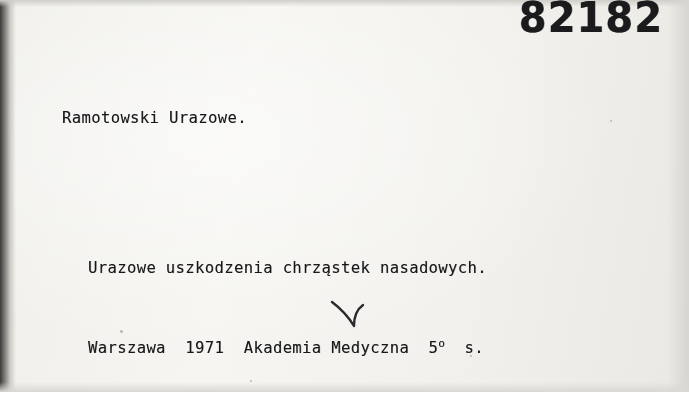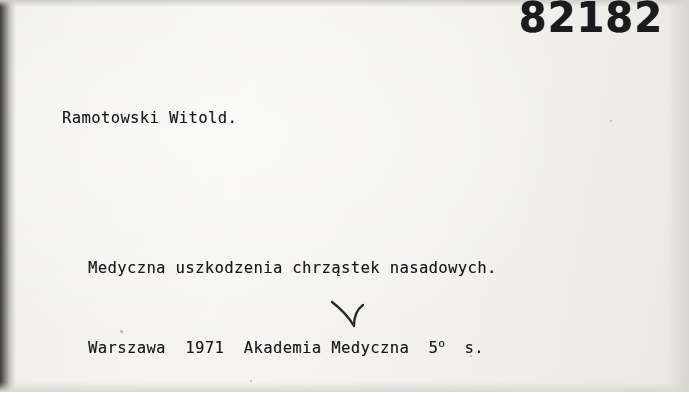--- a/index.html
+++ b/index.html
@@ -108,23 +108,23 @@
 <div id="card">
 
   <div class="edge-left"></div>
   <div class="edge-top"></div>
   <div class="edge-right"></div>
   <div class="edge-bottom"></div>
 
   <div id="accession">82182</div>
 
   <div id="typed">
-    <span class="line indent-0">Ramotowski Witold.</span>
+    <span class="line indent-0">Ramotowski Urazowe.</span>
     <span class="blank"></span>
-    <span class="line indent-1">Medyczna uszkodzenia chrząstek nasadowych.</span>
+    <span class="line indent-1">Urazowe uszkodzenia chrząstek nasadowych.</span>
     <span class="line indent-1"><span>Warszawa  1971  Akademia Medyczna  5</span><span class="sup">o</span><span>  s.</span></span>
     
     
     
     
   </div>
 
   <svg id="checkmark" viewBox="0 0 40 32">
     <path d="M2 2 C10 8, 18 16, 24 26 C24 18, 26 10, 33 5" fill="none" stroke="#2a2a2c" stroke-width="2.4" stroke-linecap="round" stroke-linejoin="round"></path>
   </svg>

